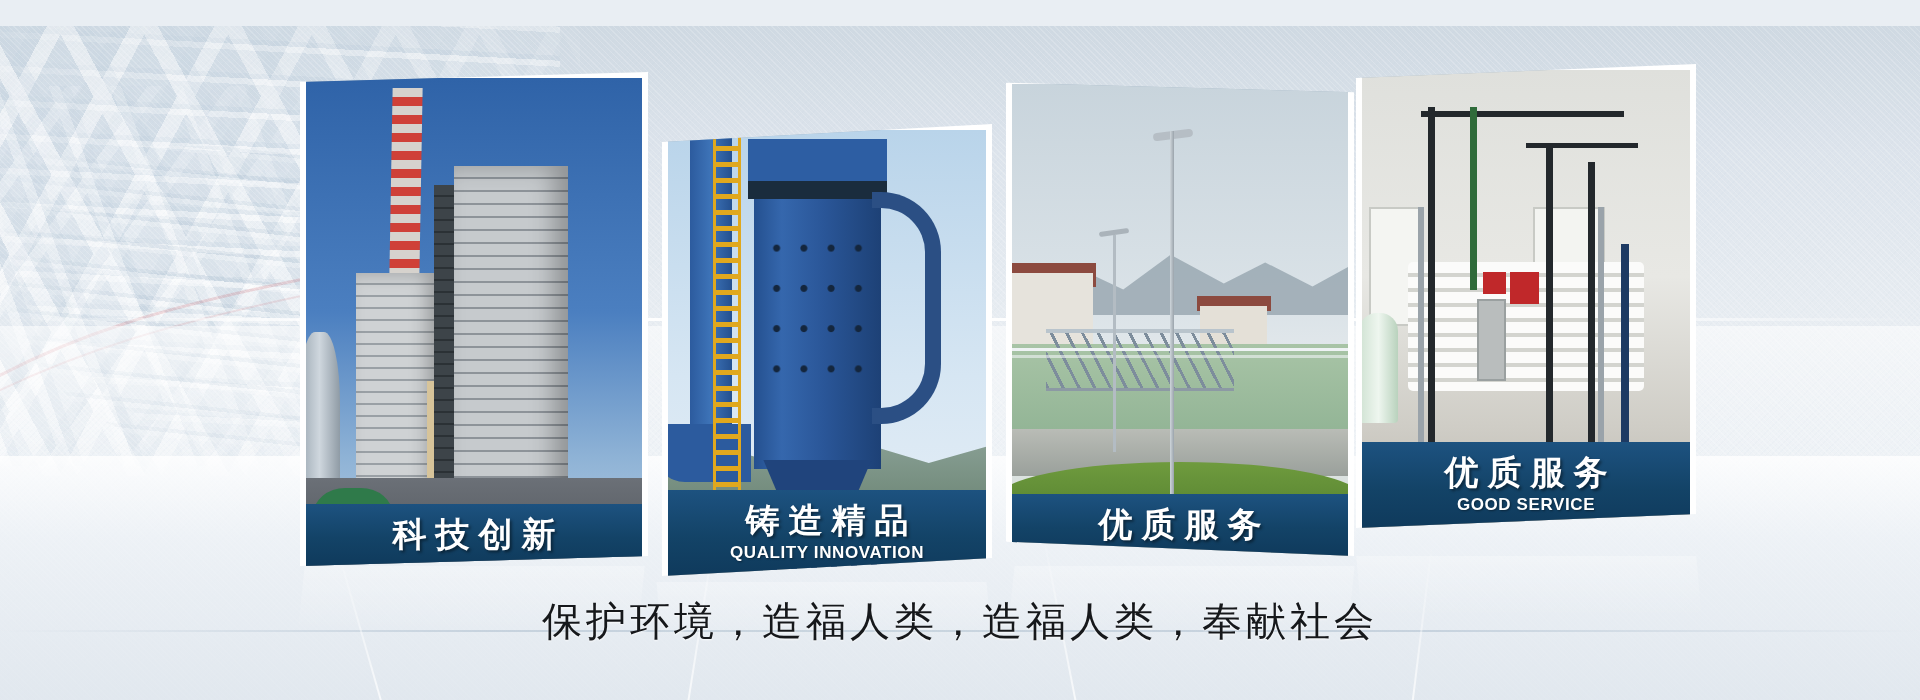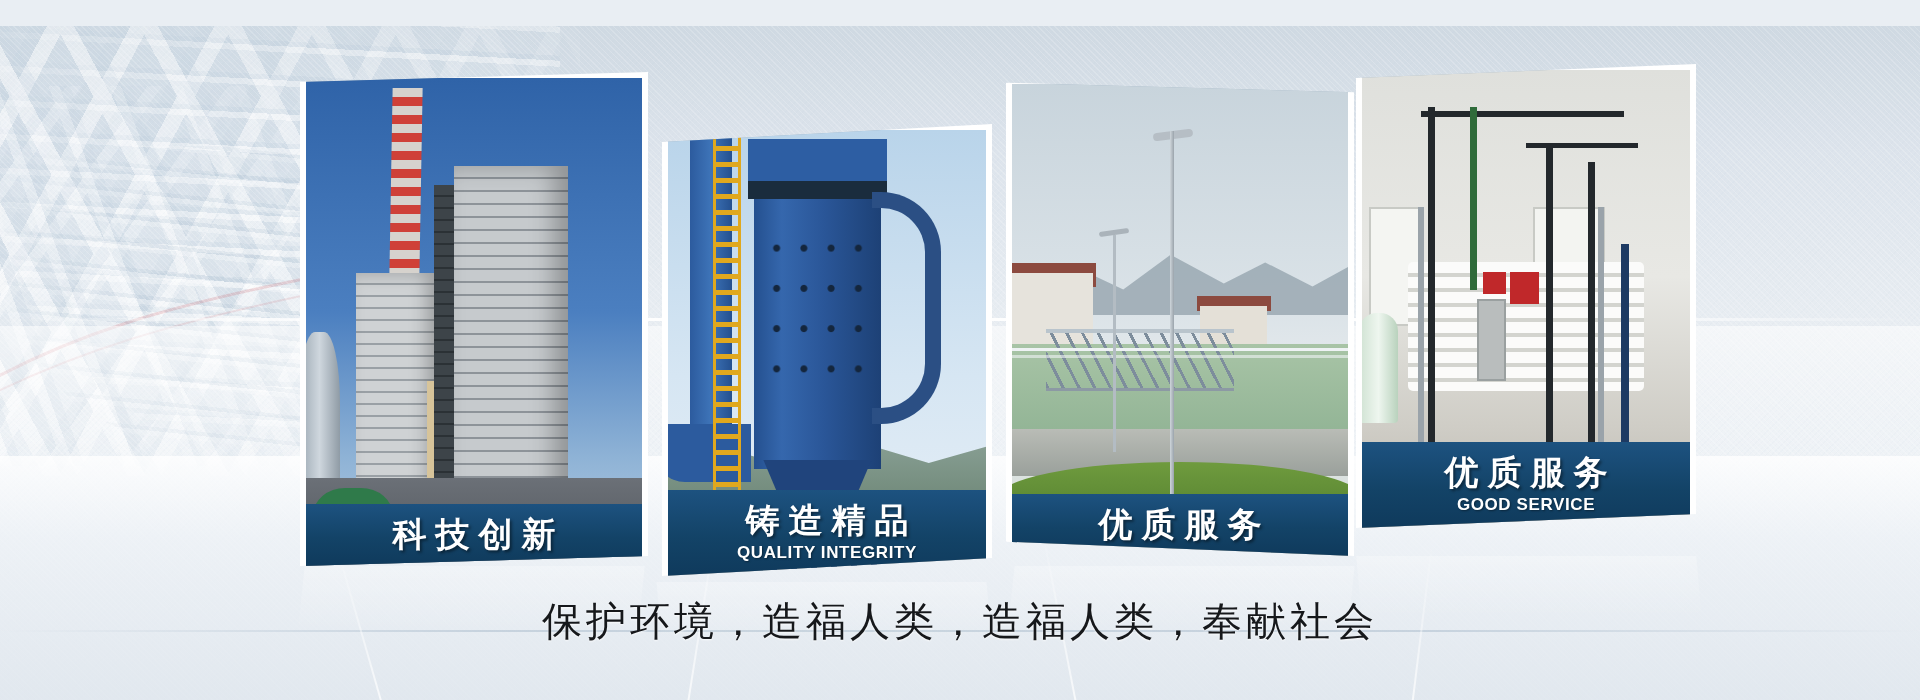--- a/index.html
+++ b/index.html
@@ -280,21 +280,21 @@
         <div class="p2-nozzles"></div>
         <div class="p2-top"></div>
         <div class="p2-cap"></div>
         <div class="p2-duct"></div>
         <div class="p2-hopper"></div>
         <div class="p2-legs"></div>
         <div class="p2-ladder"></div>
 
         <div class="label">
           <div class="cn">铸造精品</div>
-          <div class="en">QUALITY INTEGRITY</div>
+          <div class="en">QUALITY INNOVATION</div>
         </div>
       </div>
     </div>
 
     <div class="card" style="left:1006px;top:52px;width:348px;height:478px;
                 clip-path:polygon(0 1%,100% 3%,100% 100%,0 97%);">
       <div class="photo">
         <div class="p3-sky"></div>
         <div class="p3-mtn"></div>
         <div class="p3-roof"></div>

